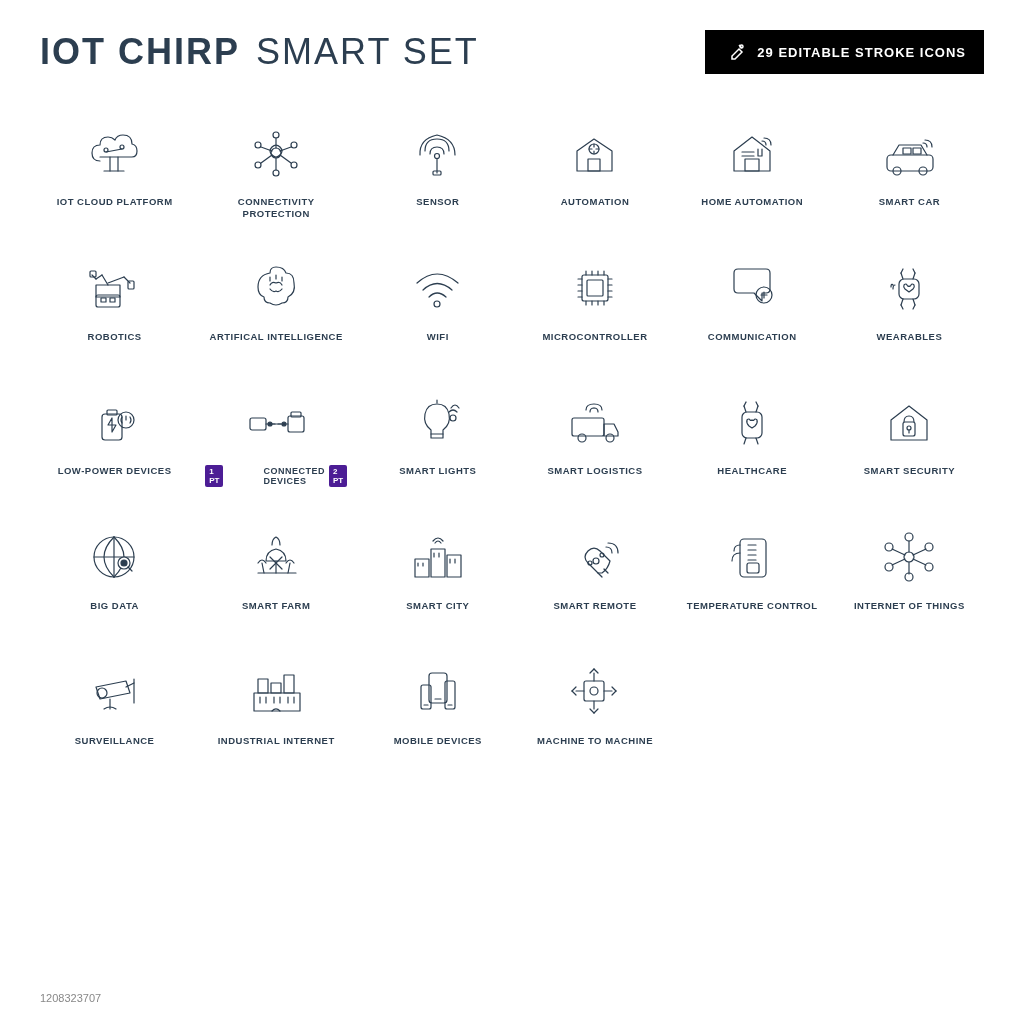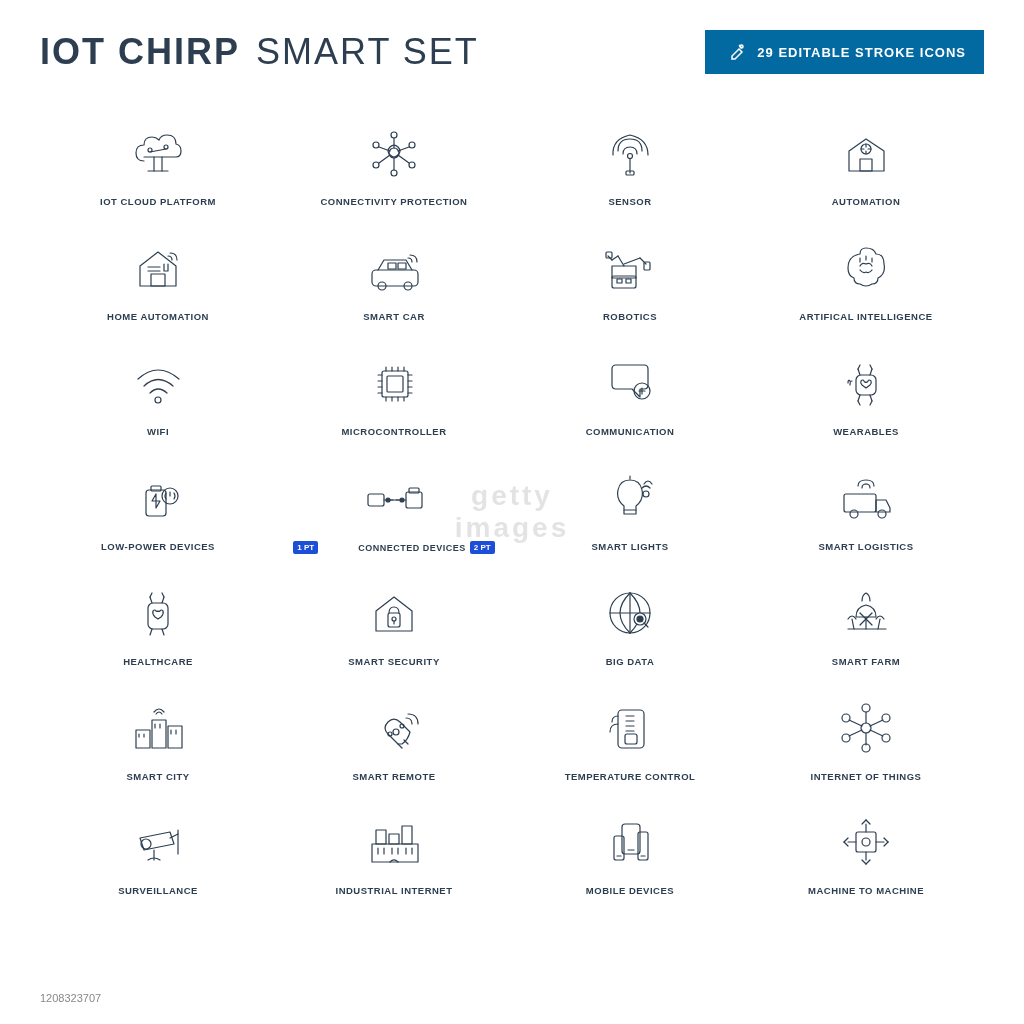--- a/index.html
+++ b/index.html
@@ -34,39 +34,39 @@
       color: #2c3e50;
       letter-spacing: 2px;
     }
     .title-sub {
       font-size: 36px;
       font-weight: 300;
       color: #2c3e50;
       letter-spacing: 2px;
     }
     .badge {
-      background: #0369a1;
+      background: #000000;
       color: white;
       padding: 10px 18px;
       display: flex;
       align-items: center;
       gap: 10px;
       font-size: 13px;
       font-weight: 700;
       letter-spacing: 1px;
     }
     .badge svg {
       width: 24px;
       height: 24px;
     }
     .icons-grid {
       display: grid;
-      grid-template-columns: repeat(4, 1fr);
+      grid-template-columns: repeat(6, 1fr);
       grid-template-rows: repeat(5, 1fr);
-      gap: 0;
+      gap: 8px;
       width: 100%;
     }
     .icon-cell {
       display: flex;
       flex-direction: column;
       align-items: center;
       justify-content: flex-start;
       padding: 14px 8px 10px;
       gap: 8px;
     }
@@ -111,21 +111,21 @@
     .footer-text {
       position: absolute;
       bottom: 20px;
       left: 40px;
       font-size: 11px;
       color: #888;
       font-weight: 400;
     }
     .stroke-pt {
       font-size: 8px;
-      background: #1d4ed8;
+      background: #4c1d95;
       color: white;
       padding: 2px 4px;
       border-radius: 2px;
     }
     .connected-label-row {
       display: flex;
       align-items: center;
       gap: 4px;
       font-size: 9px;
       color: #2c3e50;
@@ -616,22 +616,18 @@
           <line x1="10" y1="32" x2="14" y2="28"></line>
           <line x1="10" y1="32" x2="14" y2="36"></line>
           <circle cx="32" cy="32" r="4"></circle>
         </svg>
       </div>
       <span class="icon-label">MACHINE TO MACHINE</span>
     </div>
 
   </div>
 
-  <div class="watermark">
-    <div>getty</div>
-    <div>images</div>
-  </div>
 
   <div class="footer-text">
     <span>1208323707</span>
   </div>
 
 </div>
 
 </body></html>

